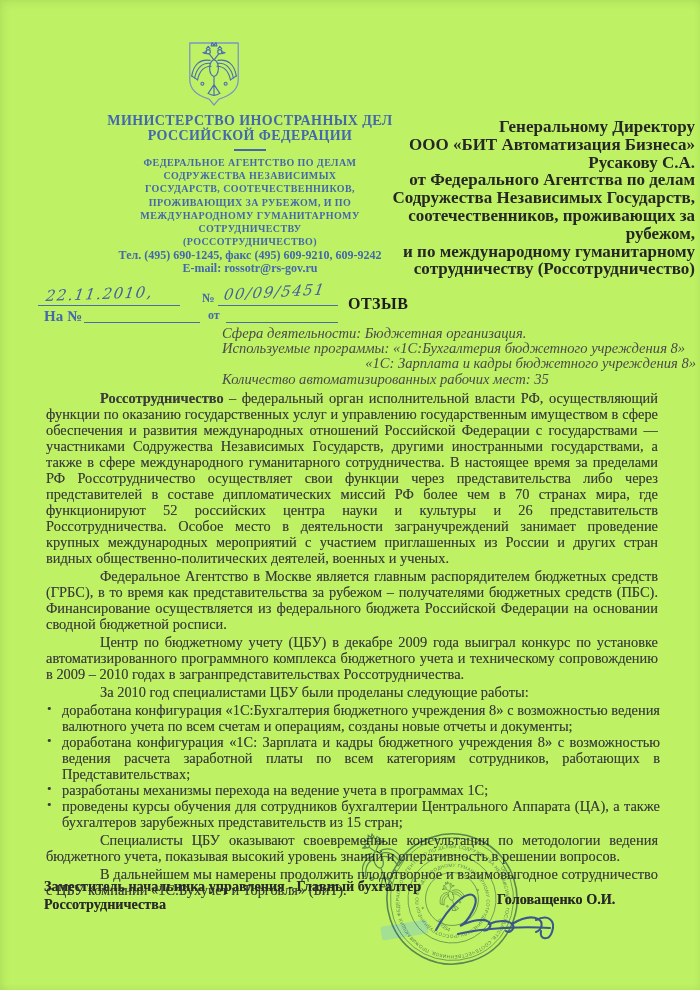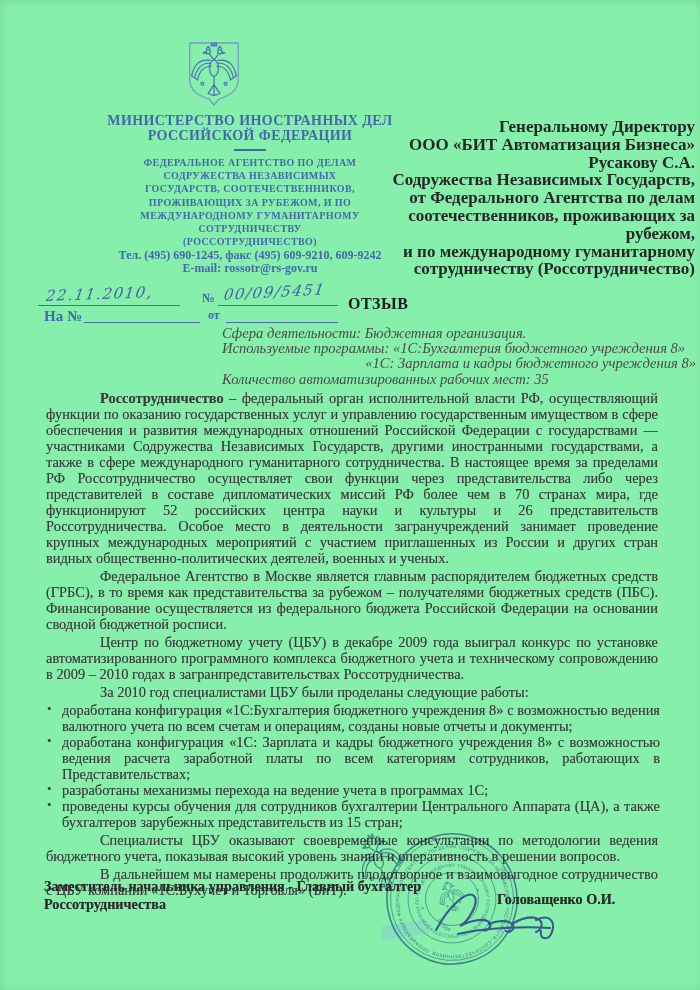--- a/index.html
+++ b/index.html
@@ -1,20 +1,20 @@
 <!DOCTYPE html>
 <html lang="ru"><head>
 <meta charset="utf-8">
 <style>
   html,body{margin:0;padding:0;}
   body{background:#ffffff;}
   .page{
     position:relative;
     width:700px;height:990px;
-    background:#86efac;
+    background:#bef264;
     overflow:hidden;
     font-family:"Liberation Serif","DejaVu Serif",serif;
     box-shadow:inset 3px 3px 8px rgba(0,0,0,.07), inset -2px -2px 6px rgba(0,0,0,.04);
   }
   .abs{position:absolute;}
   
   .lh{color:#4467ad;text-align:center;font-weight:bold;}
   .emblem{left:183px;top:38px;width:62px;height:72px;color:#4b6db3;}
   .ministry{left:55px;top:114px;width:390px;font-size:14px;line-height:14.5px;letter-spacing:.4px;}
   .lh-divider{left:234px;top:149px;width:32px;height:2px;background:#4467ad;}
@@ -123,22 +123,22 @@
   <div class="abs uline u2"></div>
   <span class="abs na-label">На №</span>
   <div class="abs uline u3"></div>
   <span class="abs ot-label">от</span>
   <div class="abs uline u4"></div>
 
   <div class="abs addressee">
     <span>Генеральному Директору</span>
     <span>ООО «БИТ Автоматизация Бизнеса»</span>
     <span>Русакову С.А.</span>
+    <span>от Федерального Агентства по делам</span>
     <span>Содружества Независимых Государств,</span>
-    <span>от Федерального Агентства по делам</span>
     <span>соотечественников, проживающих за рубежом,</span>
     <span>и по международному гуманитарному</span>
     <span>сотрудничеству (Россотрудничество)</span>
   </div>
 
   <div class="abs title">ОТЗЫВ</div>
   <div class="abs meta">
     <span>Сфера деятельности: Бюджетная организация.</span>
     <span>Используемые программы: «1С:Бухгалтерия бюджетного учреждения 8»</span>
     <span class="indent3">«1С: Зарплата и кадры бюджетного учреждения 8»</span>

